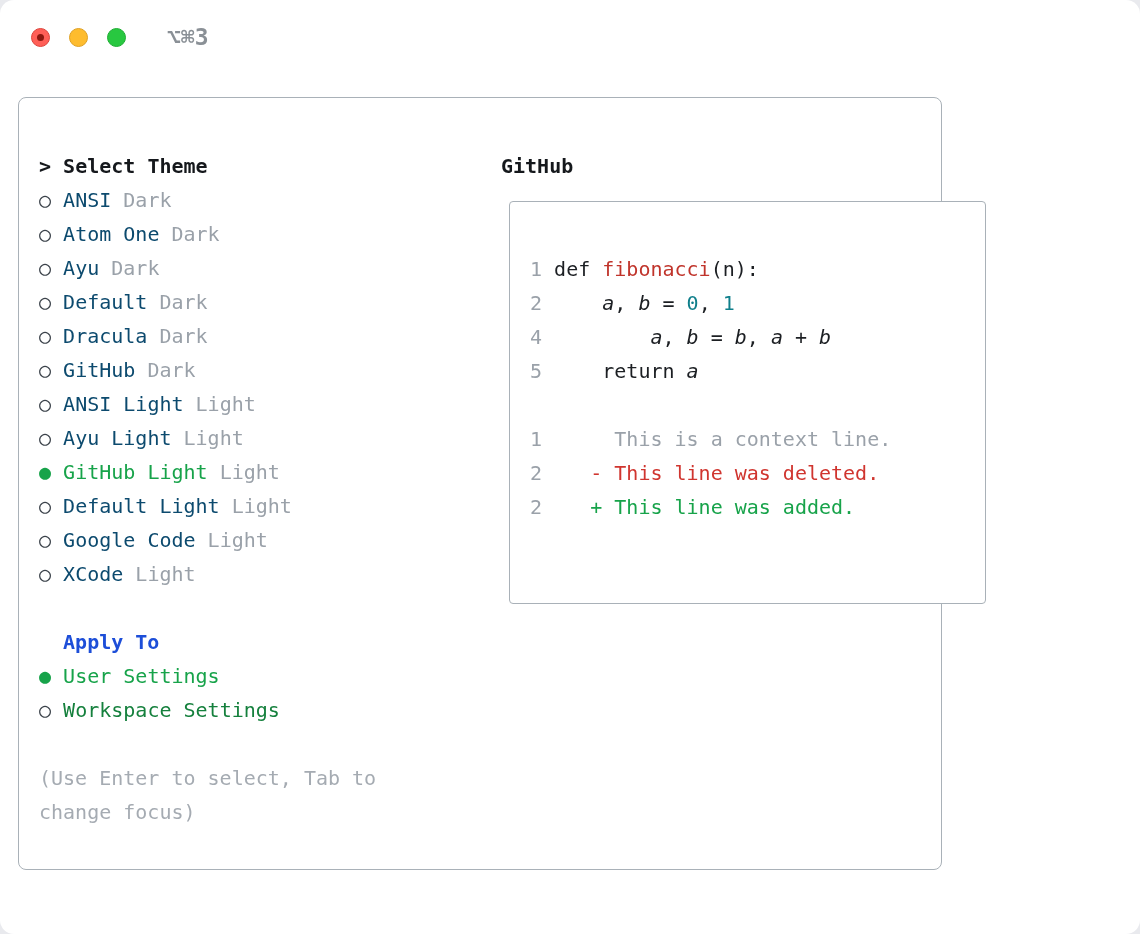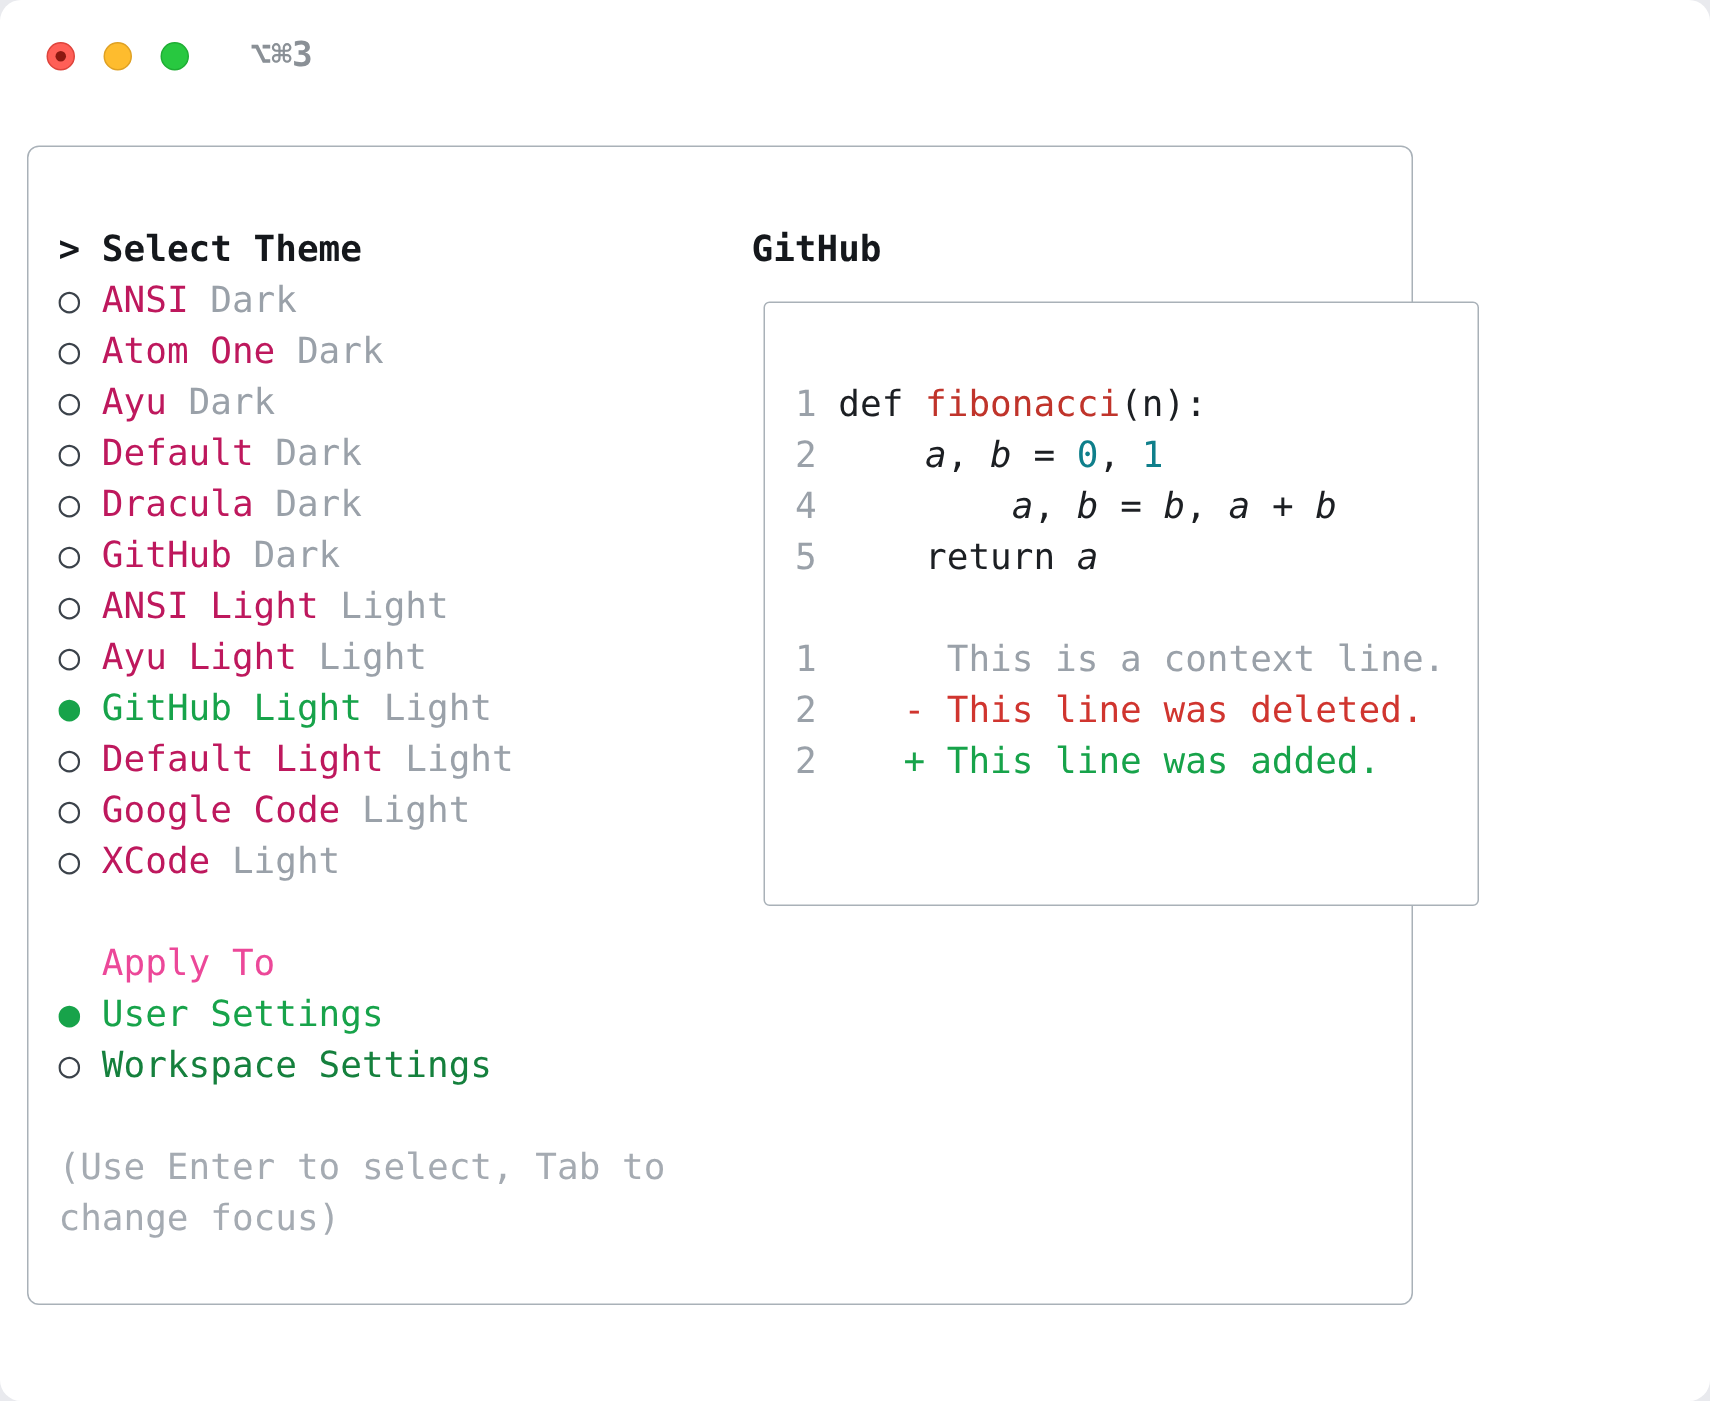--- a/index.html
+++ b/index.html
@@ -15,34 +15,34 @@
   .titlebar{position:absolute;left:0;top:0;width:100%;height:74px;}
   .tl{position:absolute;top:28px;width:19px;height:19px;border-radius:50%;}
   .tl.red{left:31px;background:#ff5f57;border:1px solid #de443c;}
   .tl.red::after{content:"";position:absolute;left:5px;top:5px;width:7px;height:7px;border-radius:50%;background:#8c1810;}
   .tl.yellow{left:69px;background:#febc2e;border:1px solid #dfa124;}
   .tl.green{left:107px;background:#28c840;border:1px solid #1fae34;}
   .wtitle{position:absolute;left:167px;top:22px;font-size:23px;line-height:30px;font-weight:bold;color:#8a9096;}
 
   
   .panel{position:absolute;left:18px;top:97px;width:924px;height:773px;
-         border:1.5px solid #a9b1b8;border-radius:8px;background:#fff;font-size:24px;}
+         border:1.5px solid #a9b1b8;border-radius:8px;background:#fff;font-size:20px;}
   .left{position:absolute;left:20px;top:51px;}
   .right{position:absolute;left:482px;top:51px;}
 
   .hline,.row,.line{height:34px;line-height:34px;white-space:pre;}
   .spacer{height:34px;}
   .header{font-weight:bold;color:#15181c;}
   .prompt{font-weight:bold;color:#15181c;}
-  .apply-header{font-weight:normal;color:#ec4899;margin-left:2ch;}
+  .apply-header{font-weight:bold;color:#1d4ed8;margin-left:2ch;}
 
   .row{cursor:default;}
   .radio{color:#3b424a;}
   .radio.sel{color:#17a34a;}
-  .tname{color:#be185d;}
+  .tname{color:#0c4a6e;}
   .row.sel .tname{color:#17a34a;}
   .variant{color:#9aa1a9;}
   .opt-label{color:#15803d;}
   .row.sel .opt-label{color:#17a34a;}
   .help{color:#a5abb2;}
 
   
   .preview-box{width:477px;height:403px;margin:18px 16px 0 8px;
                border:1.5px solid #a9b1b8;border-radius:4px;background:#fff;
                padding:50px 0 0 20px;overflow:hidden;}

